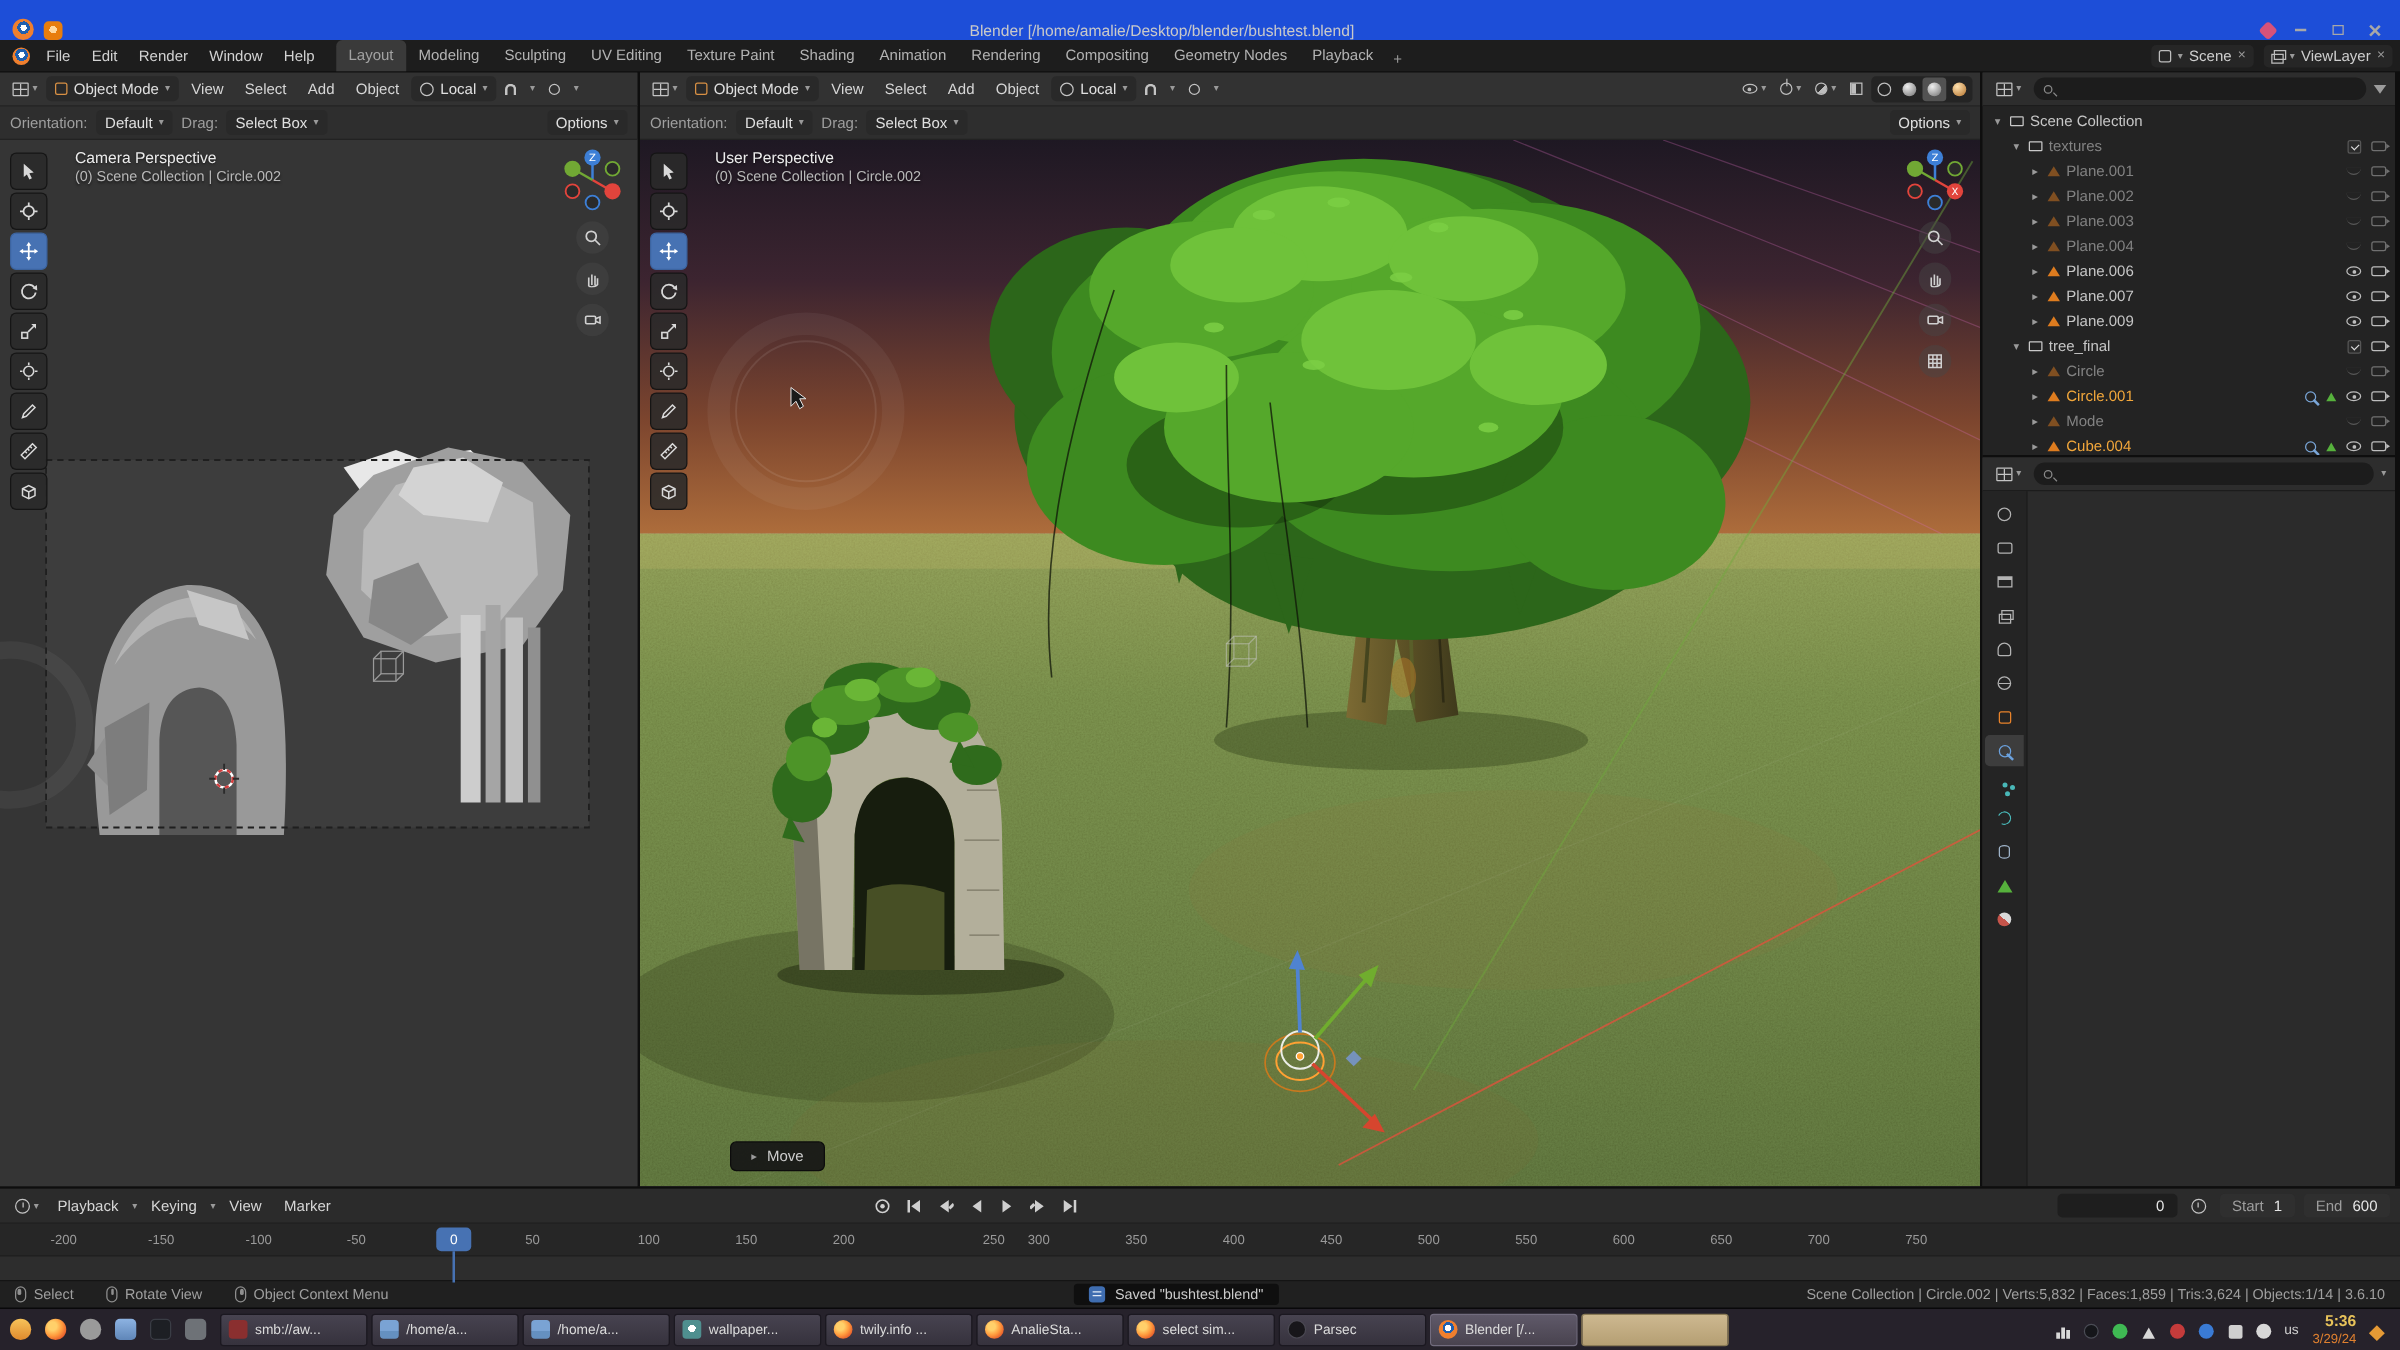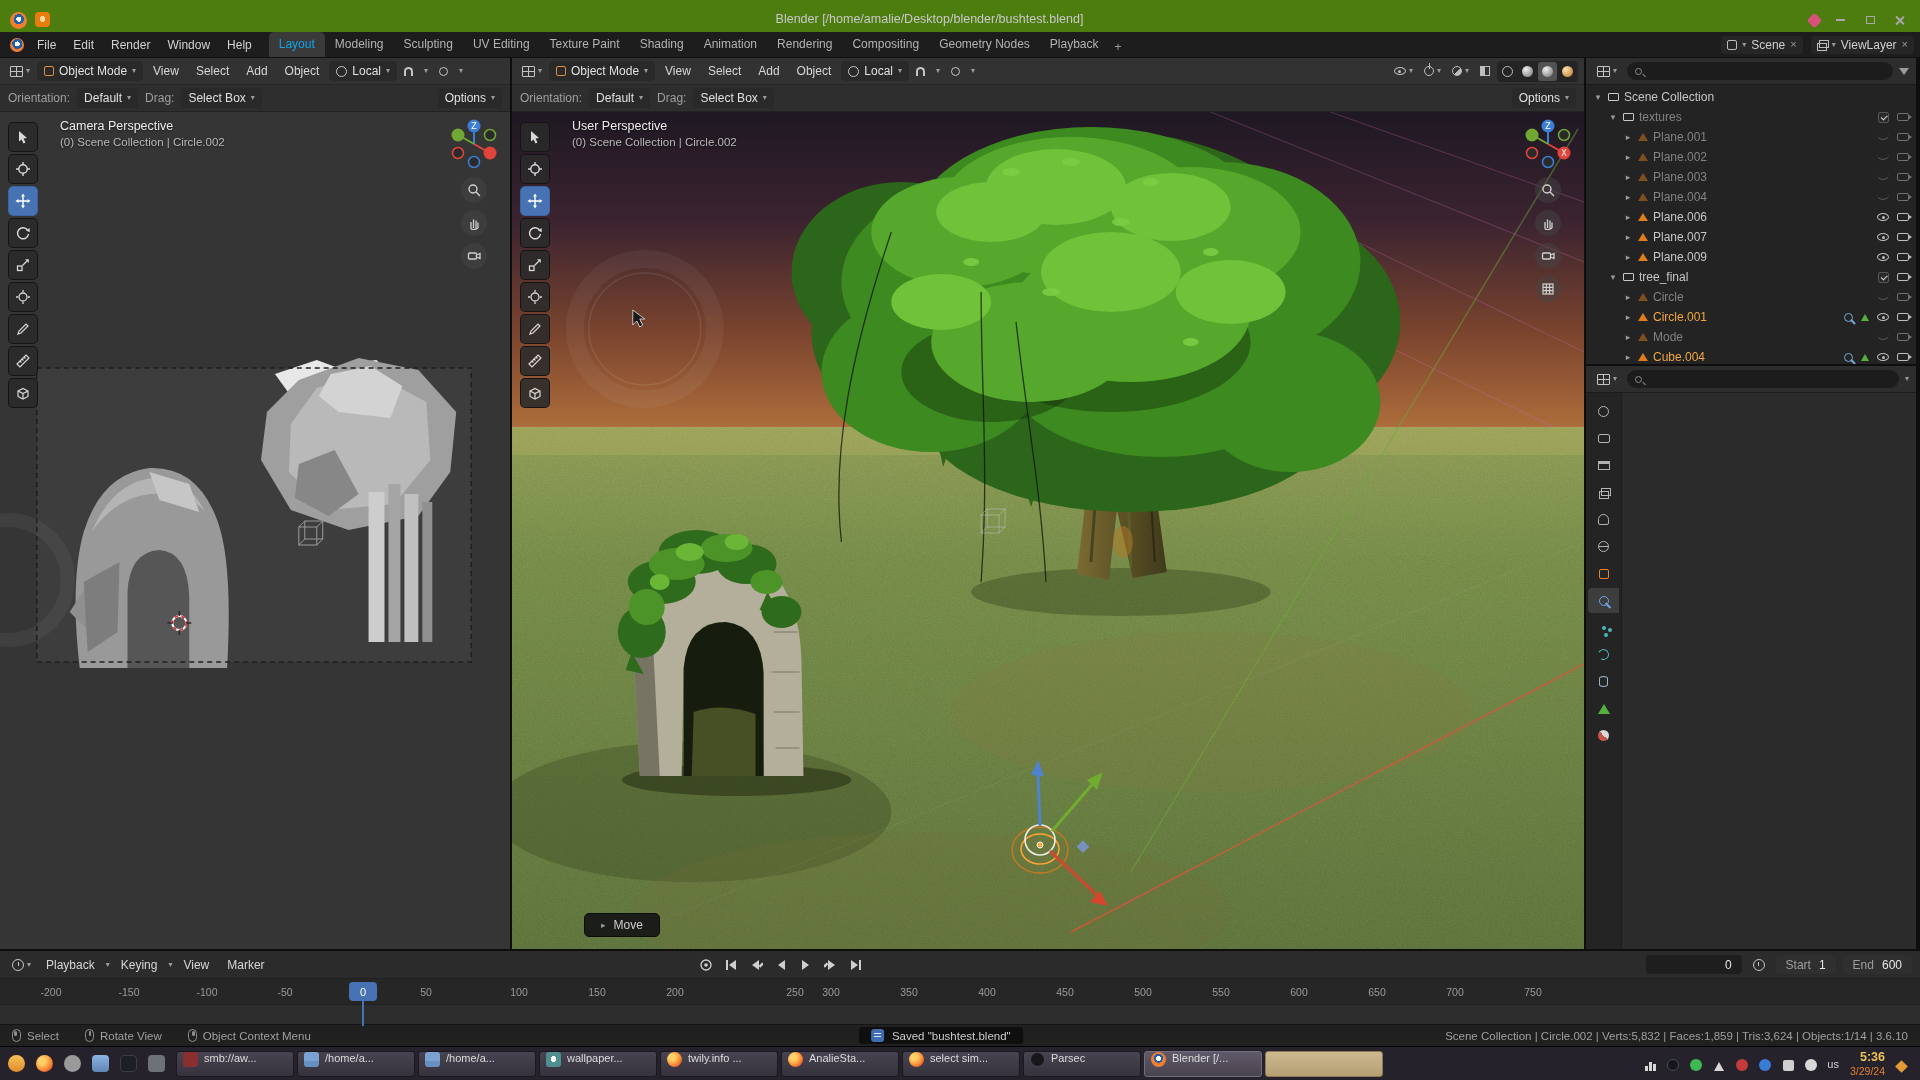--- a/index.html
+++ b/index.html
@@ -1,39 +1,39 @@
 <!DOCTYPE html>
 <html><head>
 <meta charset="utf-8">
 <style>
 *{margin:0;padding:0;box-sizing:border-box}
 html,body{width:1920px;height:1080px;overflow:hidden;background:#000;
 font-family:"Liberation Sans","DejaVu Sans",sans-serif;font-size:12px;color:#cfcfcf}
 .screen{width:1920px;height:1080px;display:flex;flex-direction:column}
 
 
-.titlebar{height:32px;background:#4d7c0f;display:flex;align-items:flex-start;padding:12px 10px;gap:8px;flex:0 0 auto}
+.titlebar{height:32px;background:#1d4ed8;display:flex;align-items:flex-end;padding:0 10px;gap:8px;flex:0 0 auto}
 .blogo{width:17px;height:17px;border-radius:50%;background:radial-gradient(circle at 52% 42%,#fff 0 2.5px,#1f5fae 2.5px 5px,#ef7f2e 5px)}
 .appicon{width:15px;height:15px;border-radius:4px;background:radial-gradient(circle at 50% 45%,#ffd9a0 0 3px,#e87d0d 3px)}
 .titlebar .title{flex:1;text-align:center;color:#c9c9c9;font-size:12.5px;white-space:nowrap;overflow:hidden}
 .winctl{display:flex;align-items:center;gap:10px}
 .badge{width:11px;height:11px;background:#d6527a;border-radius:3px;transform:rotate(45deg)}
 .wbtn{width:20px;height:16px;display:flex;align-items:center;justify-content:center}
 .ic-min{width:9px;height:2px;background:#a8a8a8}
 .ic-max{width:9px;height:8px;border:1.4px solid #a8a8a8}
 .ic-x{position:relative;width:10px;height:10px}
 .ic-x::before,.ic-x::after{content:"";position:absolute;left:4px;top:0;width:1.6px;height:11px;background:#a8a8a8}
 .ic-x::before{transform:rotate(45deg)}.ic-x::after{transform:rotate(-45deg)}
 
 
 .topbar{height:26px;background:#1d1d1d;display:flex;align-items:center;gap:1px;padding:0 6px;flex:0 0 auto;border-bottom:1px solid #0f0f0f}
 .menu-item{padding:3px 8px;border-radius:3px;color:#d2d2d2;white-space:nowrap}
 .ws-tabs{display:flex;align-items:flex-end;height:100%;margin-left:8px}
 .ws-tab{padding:5px 10px 6px;color:#b3b3b3;border-radius:5px 5px 0 0;white-space:nowrap}
-.ws-tab.active{background:#3a3a3a;color:#0ea5e9}
+.ws-tab.active{background:#3a3a3a;color:#a3a3a3}
 .ws-add{padding:3px 6px;color:#9a9a9a}
 .topbar-right{margin-left:auto;display:flex;align-items:center;gap:8px}
 .id-block{display:flex;align-items:center;gap:5px;background:#262626;border-radius:4px;padding:2px 6px;white-space:nowrap}
 .mini-sq{width:10px;height:10px;border:1.2px solid #bdbdbd;border-radius:2px}
 .mini-st{width:10px;height:10px;position:relative}
 .mini-st::before,.mini-st::after{content:"";position:absolute;border:1.1px solid #bdbdbd;width:8px;height:6px}
 .mini-st::before{left:0;top:3px}.mini-st::after{left:2px;top:0}
 .xg{color:#9a9a9a;font-size:11px;line-height:1}
 .car{color:#9a9a9a;font-size:8px;line-height:1}
 
@@ -173,21 +173,21 @@
 .taskbar{height:34px;background:#26222b;display:flex;align-items:center;gap:3px;padding:0 4px;border-top:1px solid #000;flex:0 0 auto}
 .launcher{width:25px;height:25px;border-radius:3px;display:flex;align-items:center;justify-content:center}
 .lic{width:17px;height:17px;border-radius:4px}
 .l-menu{background:linear-gradient(#f7c35a,#e08a2d);border-radius:50%}
 .l-ff{background:radial-gradient(circle at 35% 35%,#ffd06a 0 22%,#ff9a3d 50%,#e3562a 80%);border-radius:50%}
 .l-cat{background:#9a9a9a;border-radius:50%}
 .l-files{background:linear-gradient(#8db3e2,#5f86b8);}
 .l-term{background:#1d1f24;border:1px solid #3a3d45}
 .l-edit{background:#6e7277}
 .taskwins{display:flex;gap:3px;margin-left:4px}
-.taskbtn{width:118px;height:26px;background:linear-gradient(#474350,#36323d);border:1px solid #1b1820;border-radius:3px;display:flex;gap:6px;padding:0 6px;color:#dcdcdc;font-size:11px;overflow:hidden;white-space:nowrap}
+.taskbtn{width:118px;height:26px;background:linear-gradient(#474350,#36323d);border:1px solid #1b1820;border-radius:3px;display:flex;align-items:center;gap:6px;padding:0 6px;color:#dcdcdc;font-size:11px;overflow:hidden;white-space:nowrap}
 .taskbtn.active{background:linear-gradient(#5f5969,#49434f);border-color:#726c7e}
 .taskbtn.thumb{background:linear-gradient(#cdb890,#b59f73);border-color:#8a7a55}
 .wic{width:15px;height:15px;border-radius:3px;flex:0 0 auto}
 .w-smb{background:#8a2f2f}
 .w-folder{background:linear-gradient(#7aa3d4 60%,#6590c0 60%)}
 .w-img{background:radial-gradient(circle at 50% 45%,#fff 0 3px,#4f8f8f 3px)}
 .w-ff{background:radial-gradient(circle at 35% 35%,#ffd06a 0 22%,#ff9a3d 50%,#e3562a 80%);border-radius:50%}
 .w-parsec{background:#17161a;border-radius:50%;border:1px solid #4a4852}
 .w-blender{background:radial-gradient(circle at 50% 42%,#fff 0 2.5px,#1f5fae 2.5px 4.5px,#ef7f2e 4.5px);border-radius:50%}
 .tray{margin-left:auto;display:flex;align-items:center;gap:9px;padding-right:8px}

